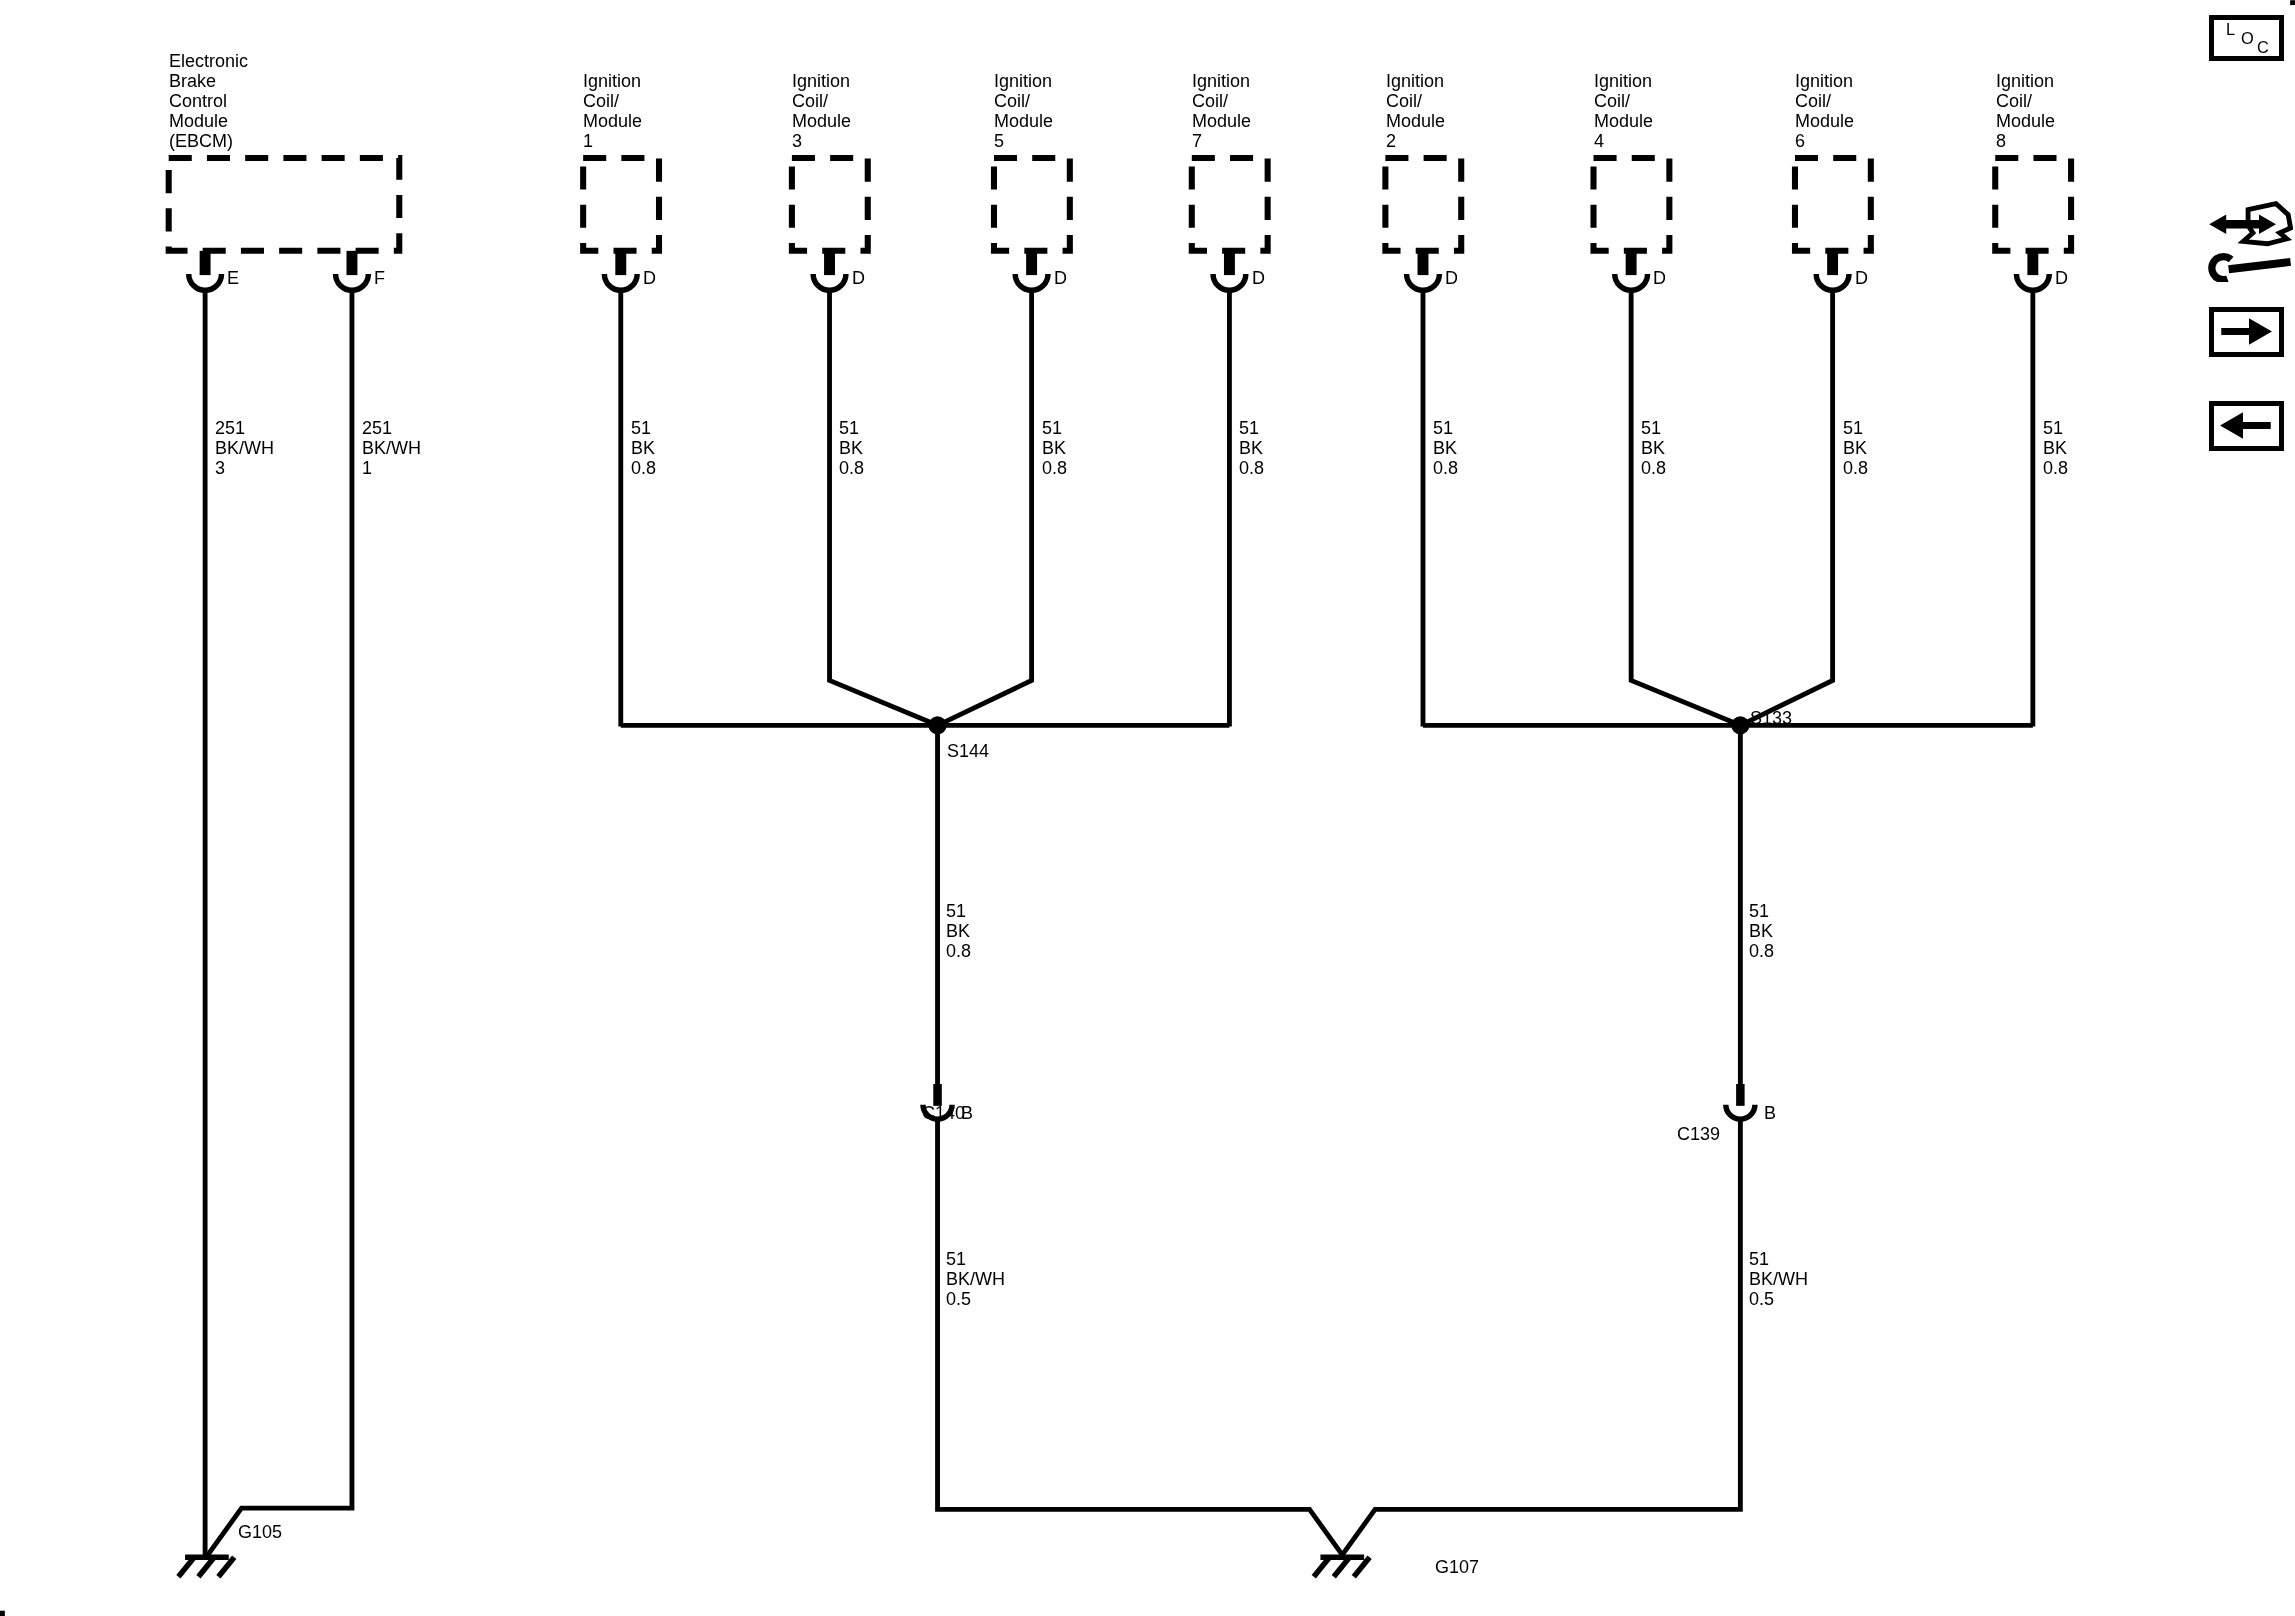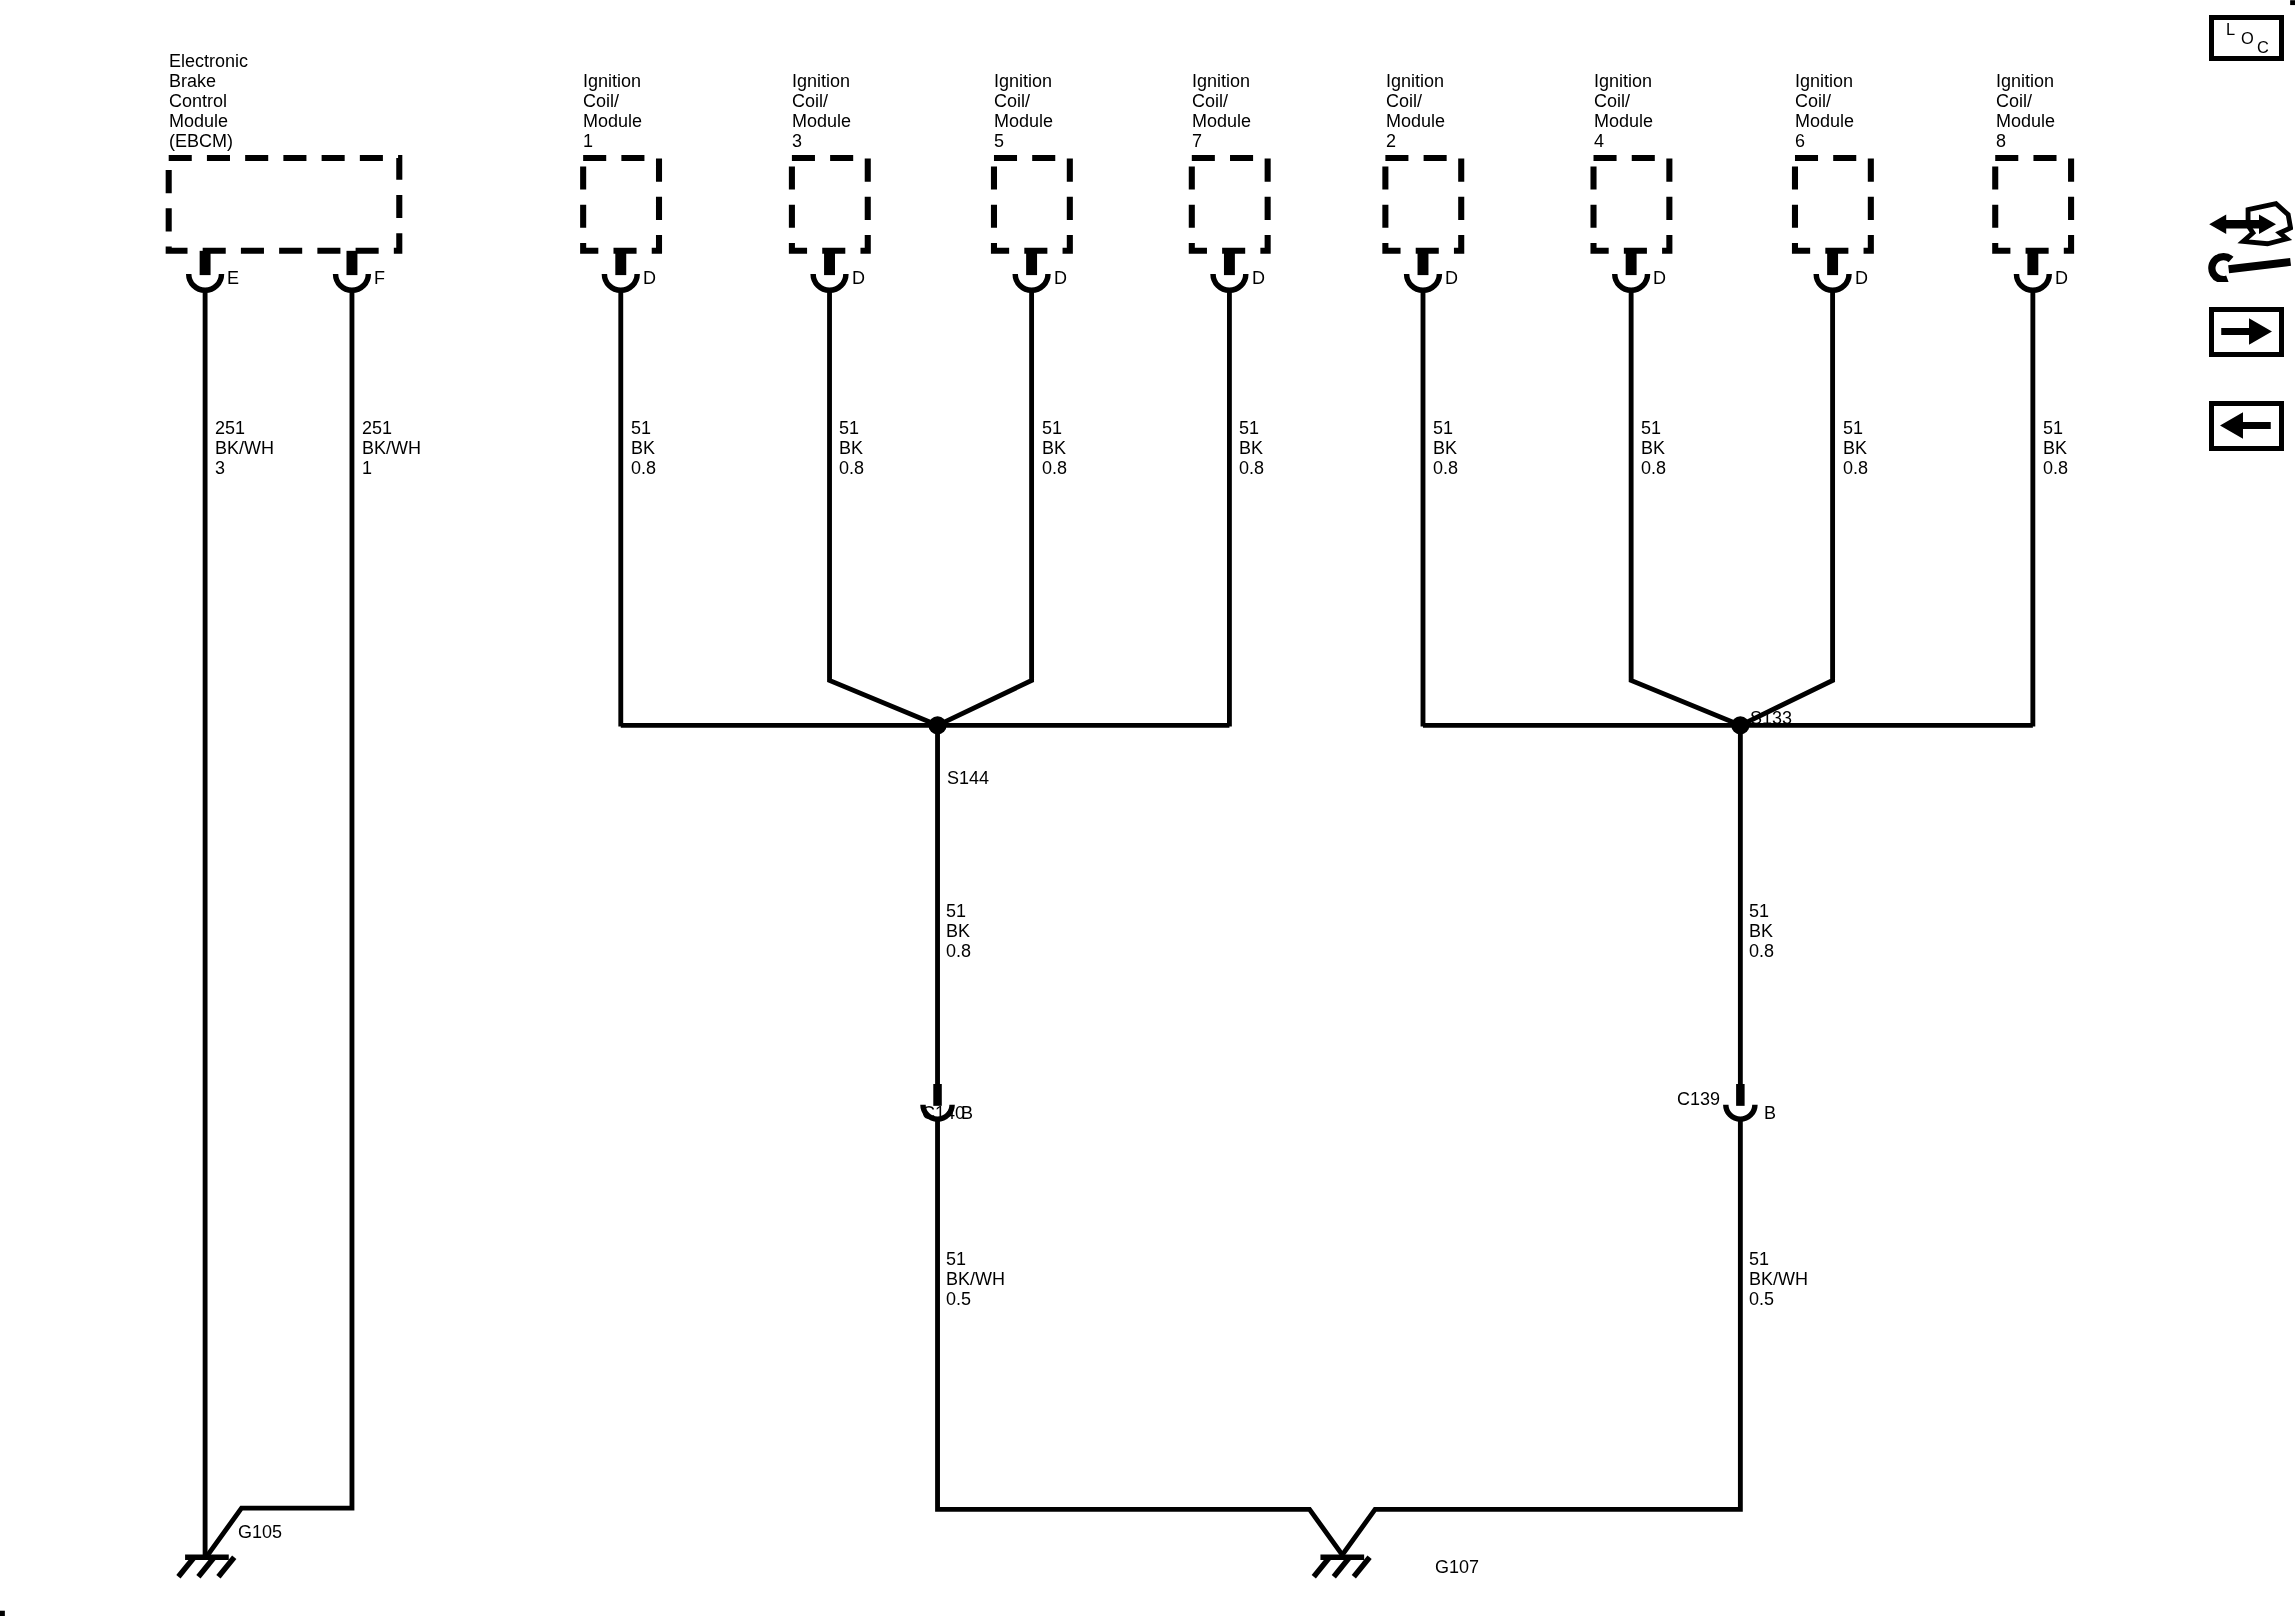--- a/index.html
+++ b/index.html
@@ -248,32 +248,32 @@
   <div class="lbl" style="left:1641px;top:418px">51
 BK
 0.8</div>
   <div class="lbl" style="left:1843px;top:418px">51
 BK
 0.8</div>
   <div class="lbl" style="left:2043px;top:418px">51
 BK
 0.8</div>
 
-  <div class="lbl" style="left:947px;top:768px">S144</div>
+  <div class="lbl" style="left:947px;top:741px">S144</div>
   <div class="lbl" style="left:1750px;top:708px">S133</div>
   <div class="lbl" style="left:946px;top:901px">51
 BK
 0.8</div>
   <div class="lbl" style="left:1749px;top:901px">51
 BK
 0.8</div>
 
   <div class="lbl lbl-r" style="left:892px;top:1103px">C140</div>
   <div class="lbl" style="left:961px;top:1103px">B</div>
-  <div class="lbl lbl-r" style="left:1647px;top:1089px">C139</div>
+  <div class="lbl lbl-r" style="left:1647px;top:1124px">C139</div>
   <div class="lbl" style="left:1764px;top:1103px">B</div>
 
   <div class="lbl" style="left:946px;top:1249px">51
 BK/WH
 0.5</div>
   <div class="lbl" style="left:1749px;top:1249px">51
 BK/WH
 0.5</div>
 
   <div class="lbl" style="left:238px;top:1522px">G105</div>

